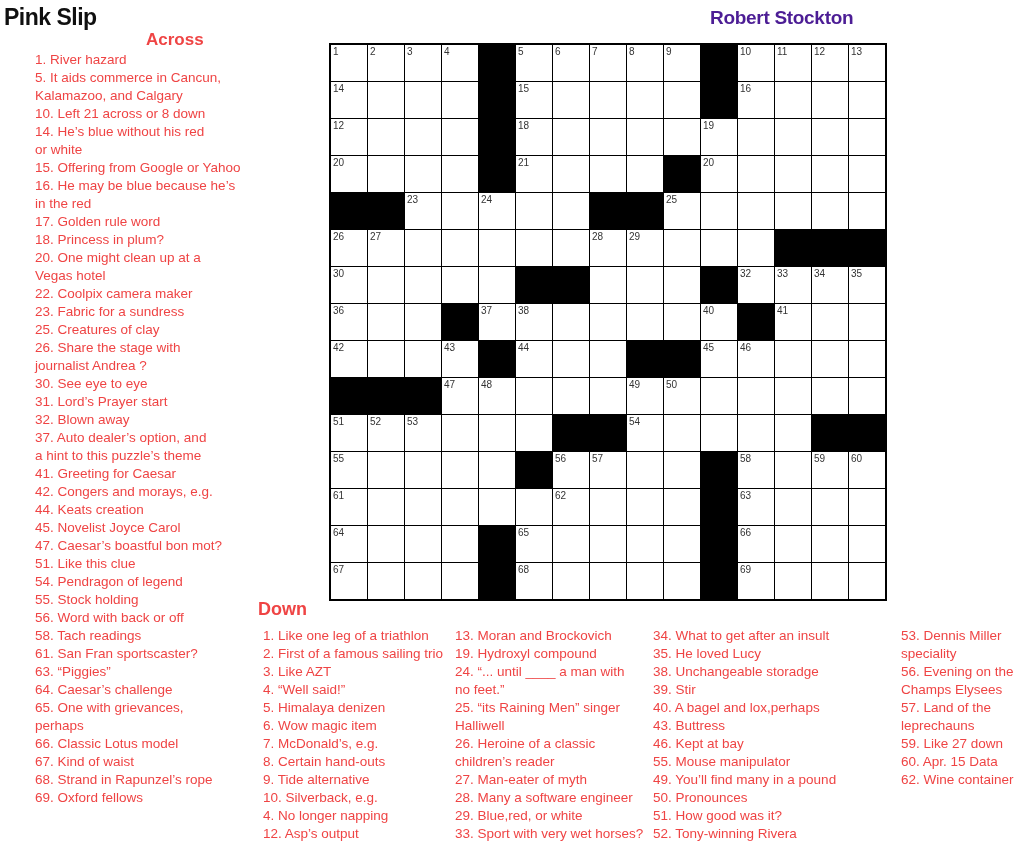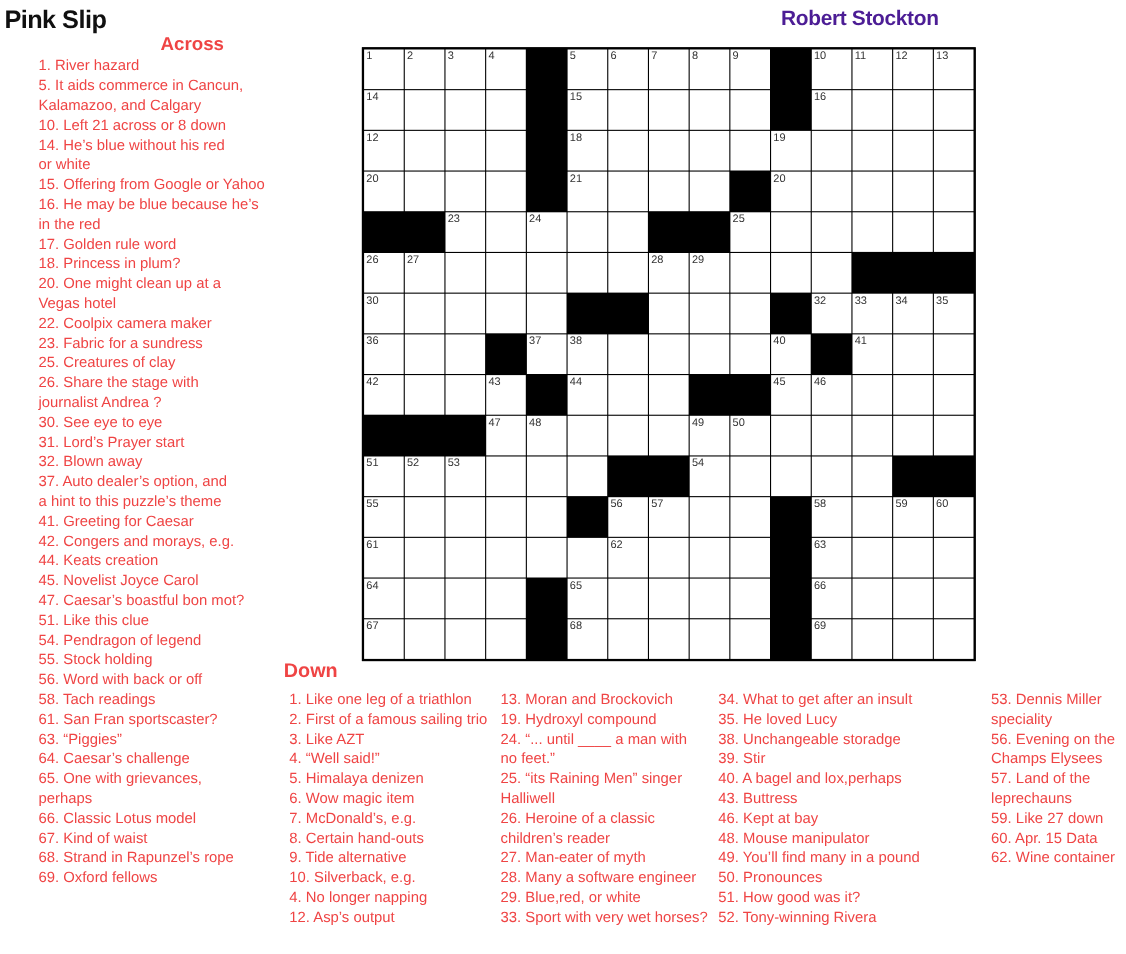--- a/index.html
+++ b/index.html
@@ -492,21 +492,21 @@
     <div class="clue">33. Sport with very wet horses?</div>
   </div>
 <div id="down-col3" class="cluelist">
     <div class="clue">34. What to get after an insult</div>
     <div class="clue">35. He loved Lucy</div>
     <div class="clue">38. Unchangeable storadge</div>
     <div class="clue">39. Stir</div>
     <div class="clue">40. A bagel and lox,perhaps</div>
     <div class="clue">43. Buttress</div>
     <div class="clue">46. Kept at bay</div>
-    <div class="clue">48. Mouse manipulator</div>
+    <div class="clue">55. Mouse manipulator</div>
     <div class="clue">49. You’ll find many in a pound</div>
     <div class="clue">50. Pronounces</div>
     <div class="clue">51. How good was it?</div>
     <div class="clue">52. Tony-winning Rivera</div>
   </div>
 <div id="down-col4" class="cluelist">
     <div class="clue">53. Dennis Miller
 speciality</div>
     <div class="clue">56. Evening on the
 Champs Elysees</div>

